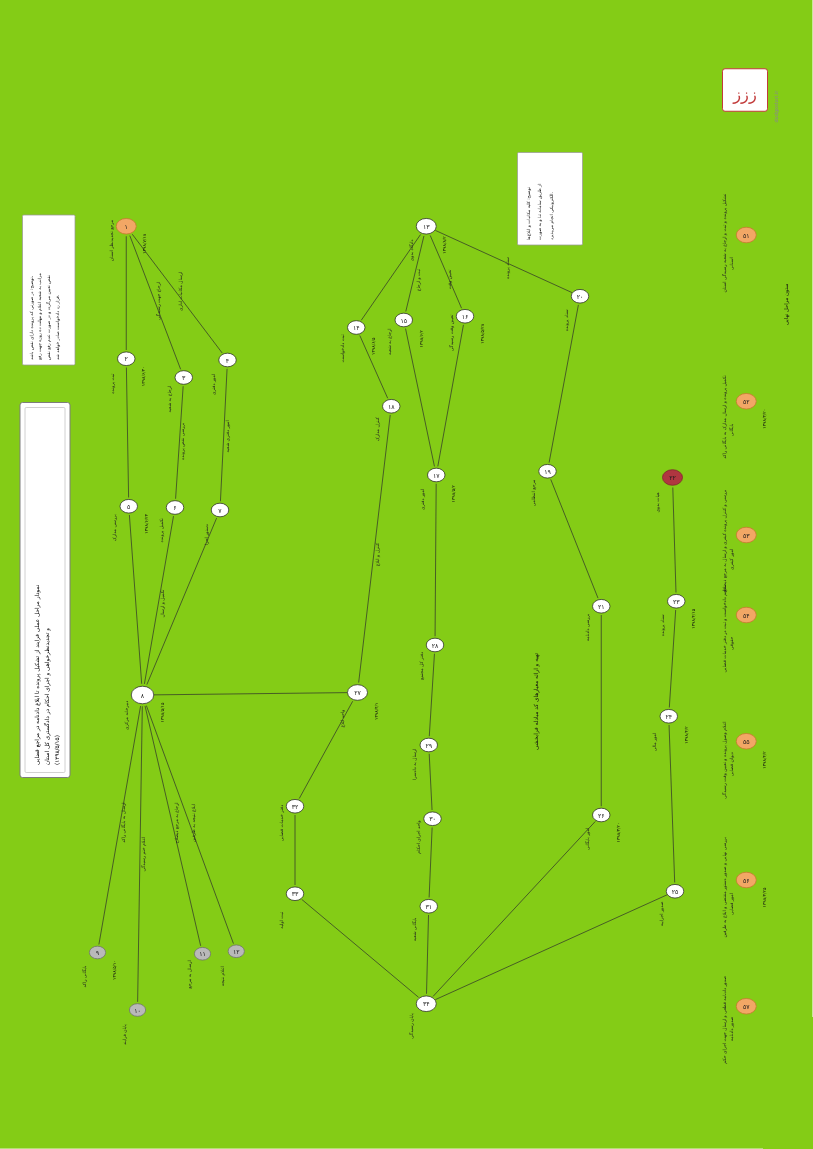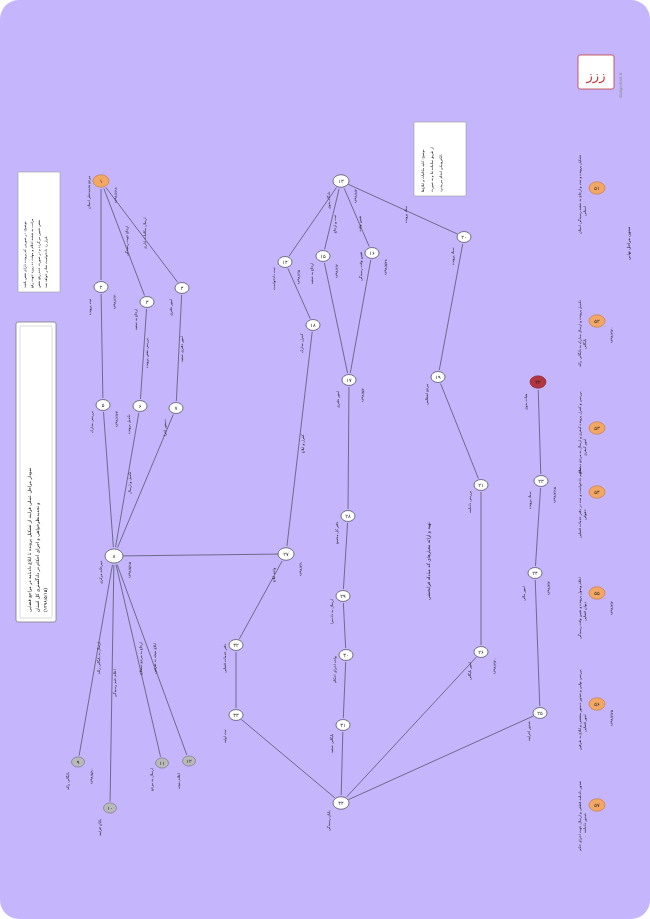--- a/index.html
+++ b/index.html
@@ -7,23 +7,22 @@
     padding: 0;
     background: #ffffff;
   }
   body {
     font-family: "DejaVu Sans", "Liberation Sans", sans-serif;
   }
   #page {
     position: relative;
     width: 650px;
     height: 919px;
-    background: #c4b5fd;
+    background: #84cc16;
     overflow: hidden;
-    border-radius: 19px;
   }
   #diagram-svg {
     position: absolute;
     left: 0;
     top: 0;
     width: 650px;
     height: 919px;
   }
   .node-label {
     font-size: 5px;

